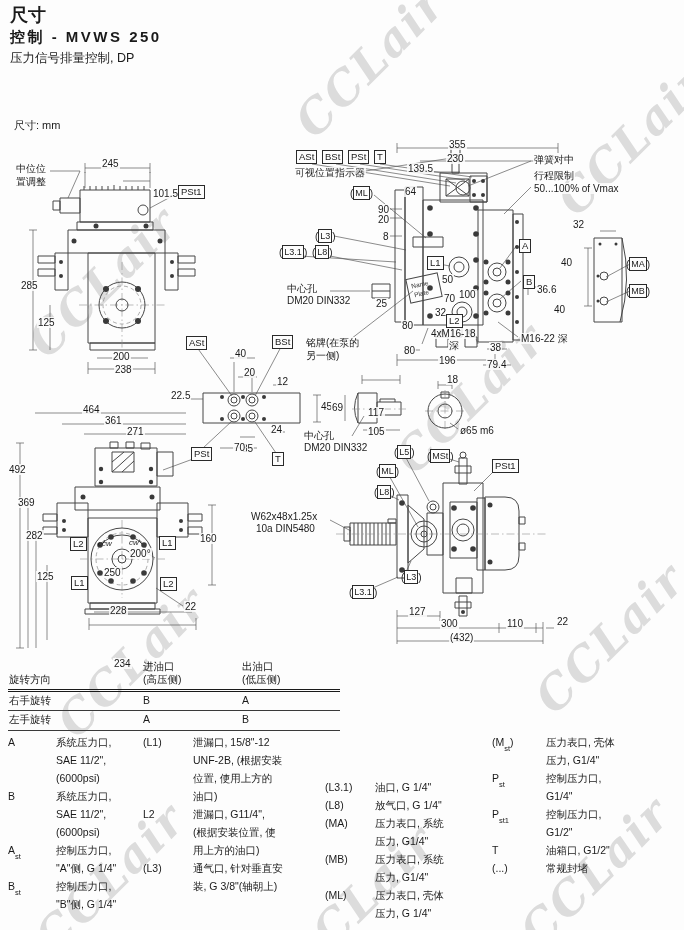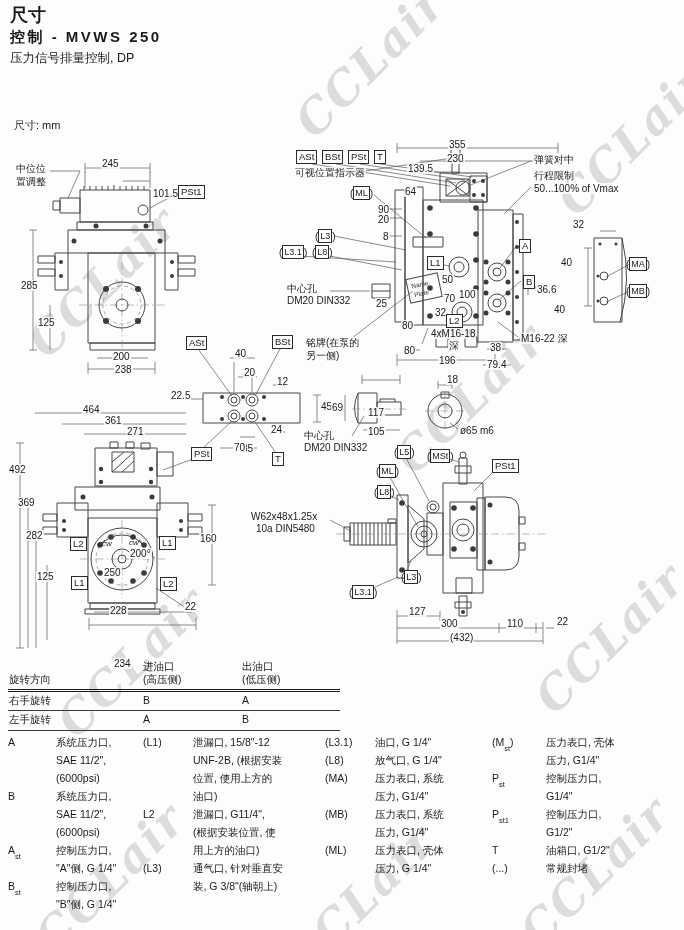--- a/index.html
+++ b/index.html
@@ -434,21 +434,21 @@
           <span class="ltxt" style="width: 116px;">泄漏口, G11/4",
 (根据安装位置, 使
 用上方的油口)</span>
         </div>
         <div class="lentry">
           <span class="lkey" style="width: 50px;">(L3)</span>
           <span class="ltxt" style="width: 116px;">通气口, 针对垂直安
 装, G 3/8"(轴朝上)</span>
         </div>
       </div>
-      <div class="legend-col" style="left: 325px;">
+      <div class="legend-col" style="left: 325px; margin-top: 45px;">
         <div class="lentry">
           <span class="lkey" style="width: 50px;">(L3.1)</span>
           <span class="ltxt" style="width: 110px;">油口, G 1/4"</span>
         </div>
         <div class="lentry">
           <span class="lkey" style="width: 50px;">(L8)</span>
           <span class="ltxt" style="width: 110px;">放气口, G 1/4"</span>
         </div>
         <div class="lentry">
           <span class="lkey" style="width: 50px;">(MA)</span>

